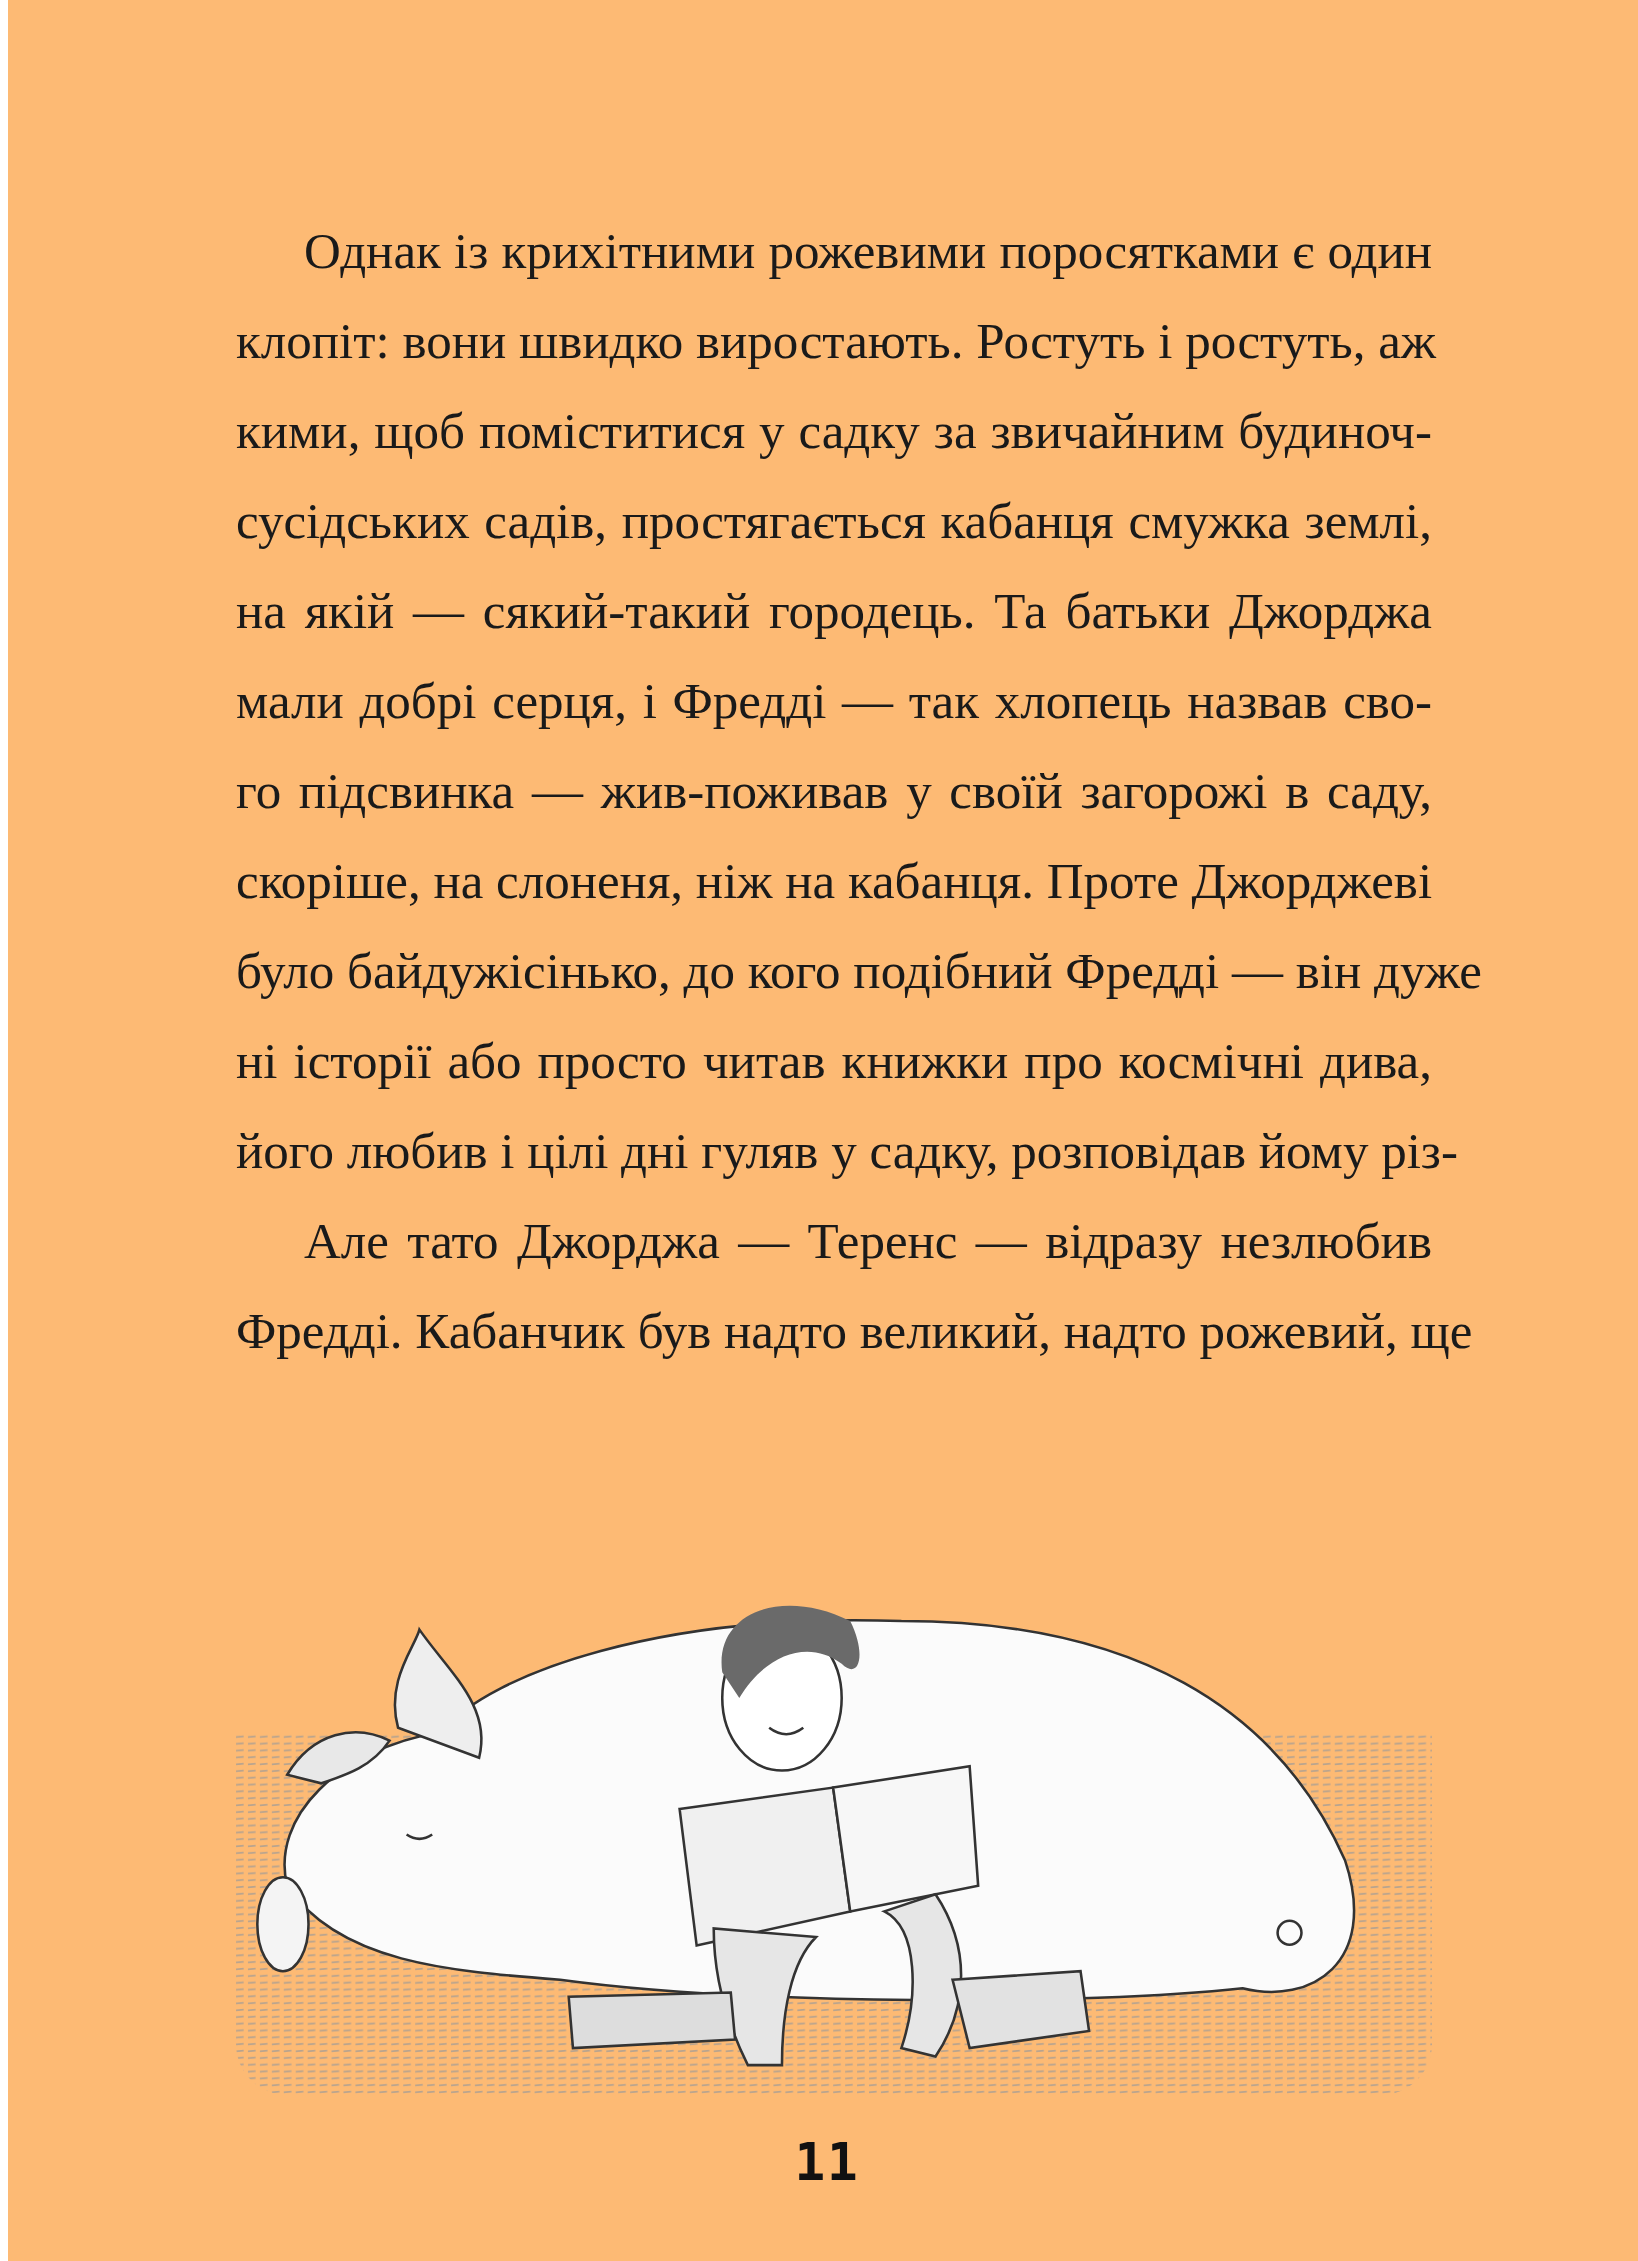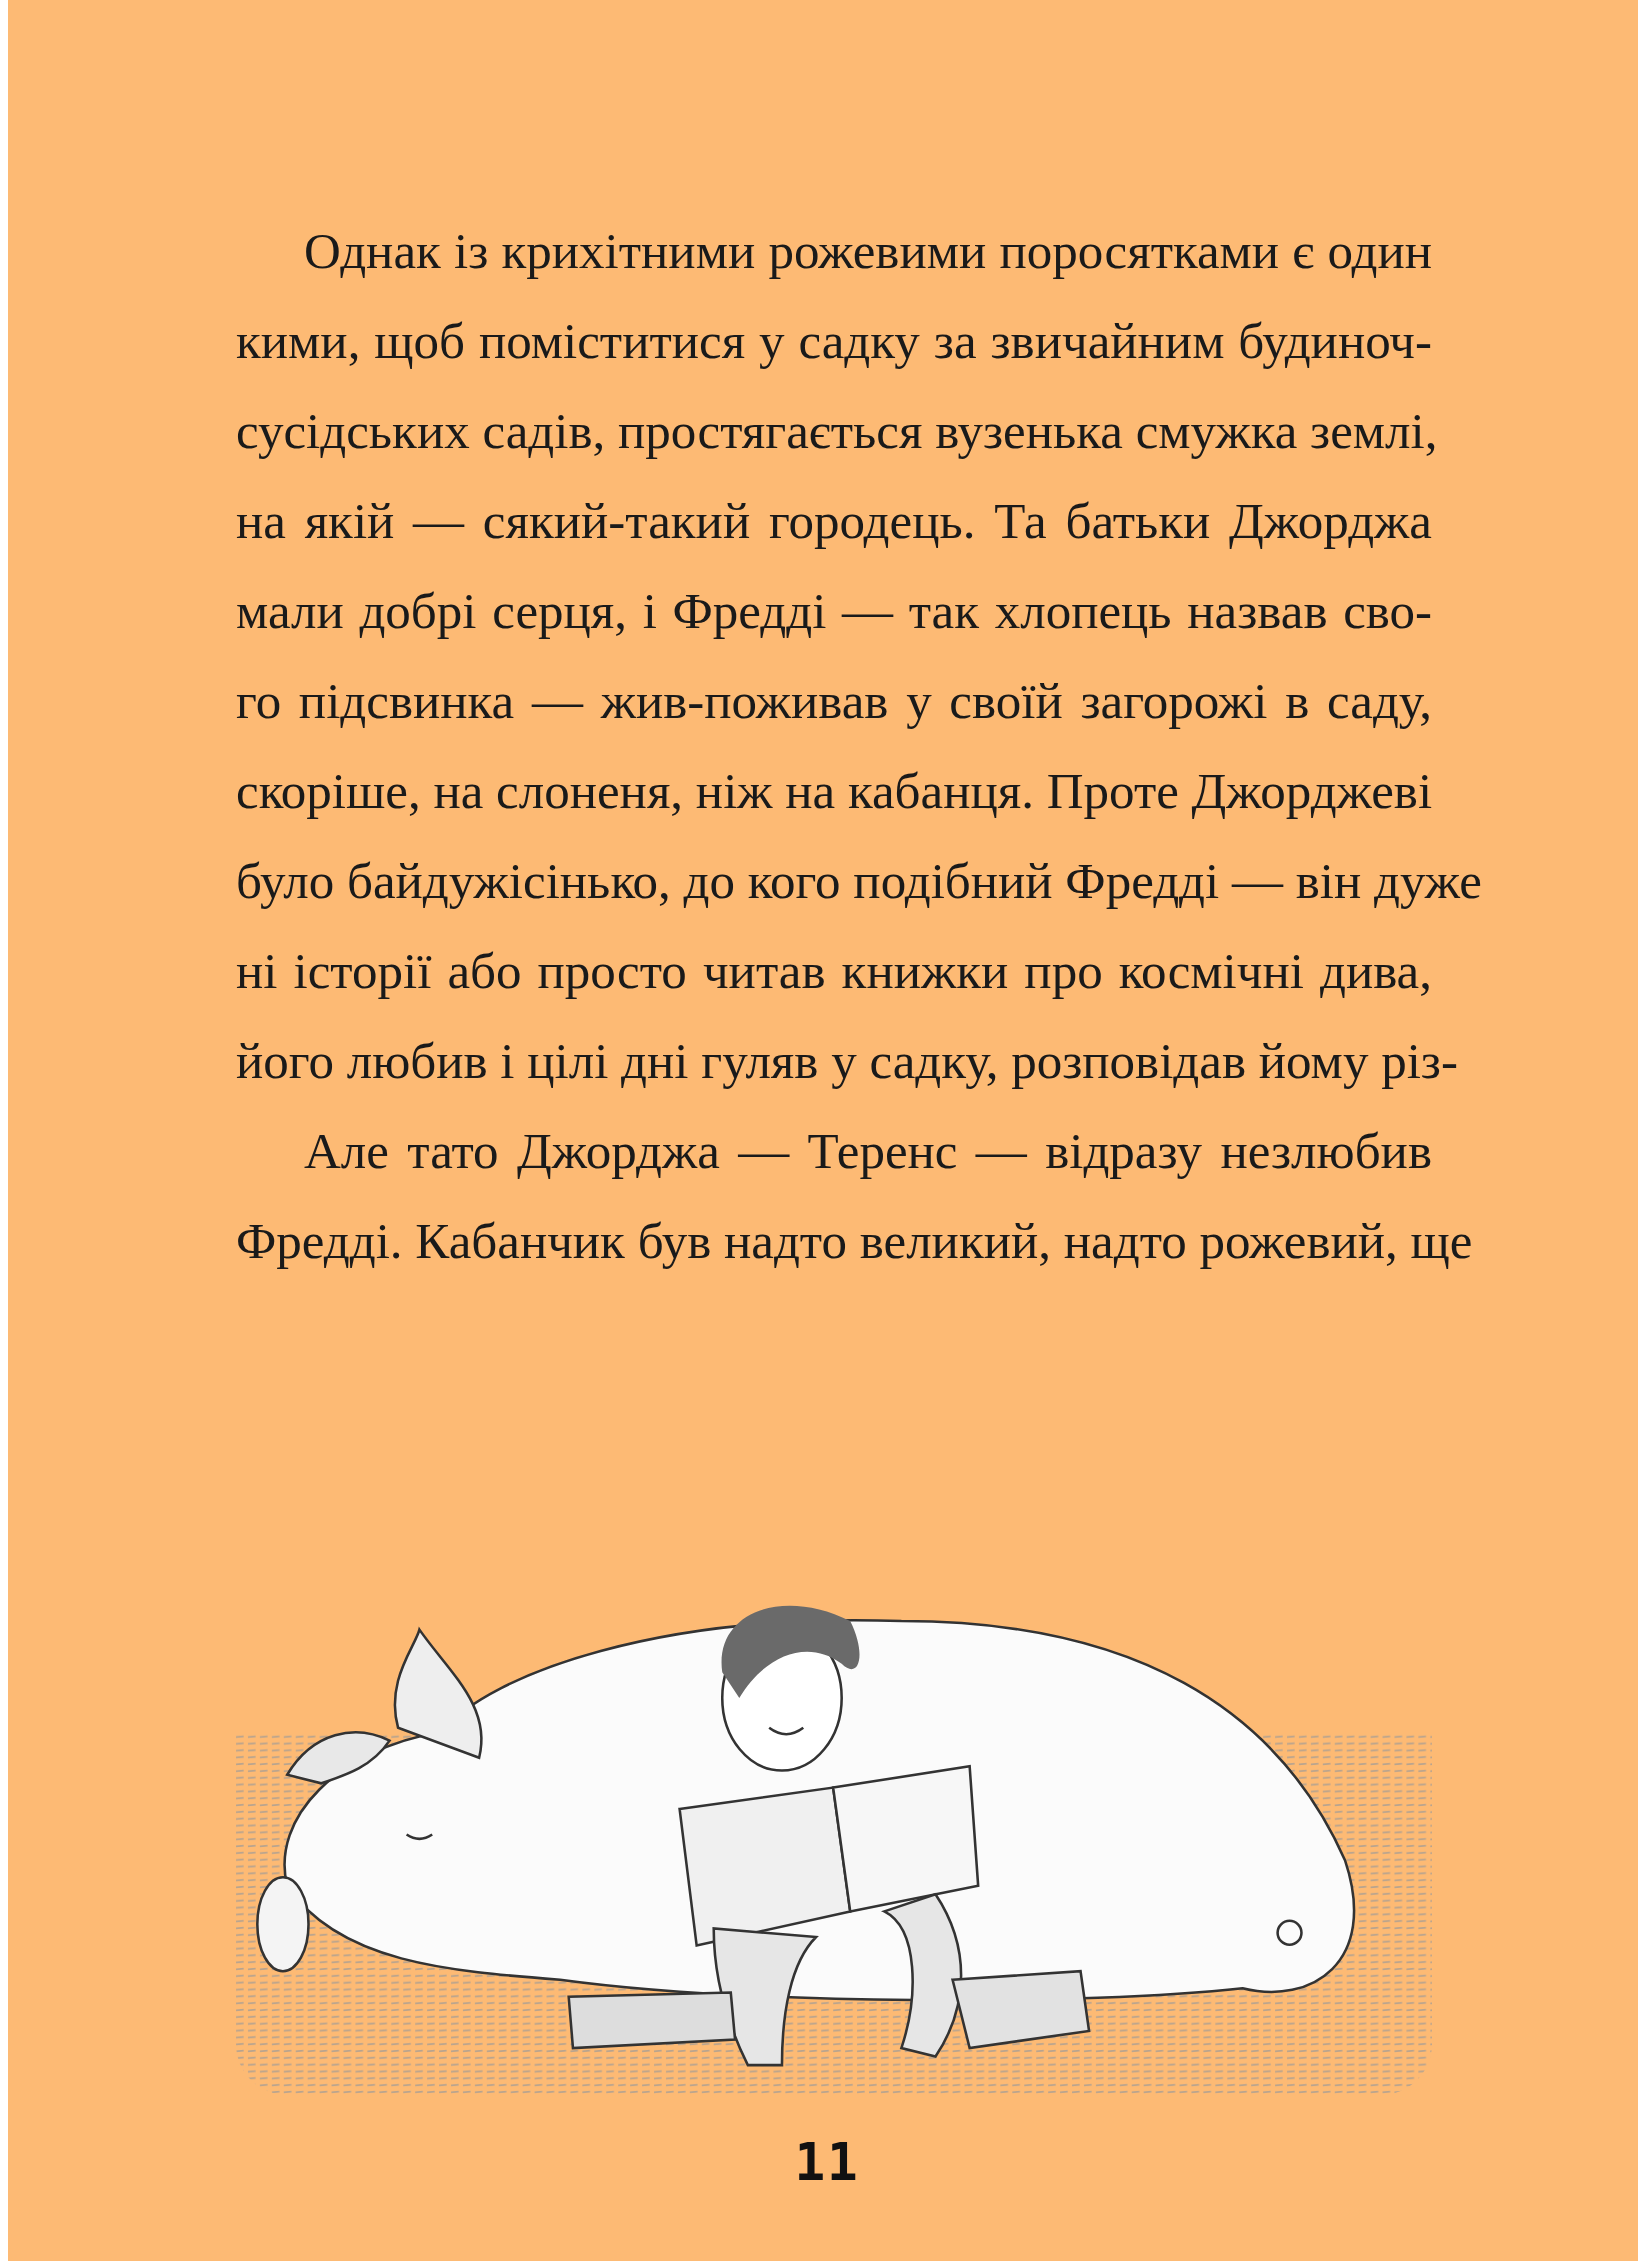--- a/index.html
+++ b/index.html
@@ -24,22 +24,23 @@
     font-family: "DejaVu Sans Mono", monospace; font-weight: bold; font-size: 51px; color: #111;
     letter-spacing: 1.7px;
   }
 </style>
 </head>
 <body>
 
 <div class="page">
   <div class="text-block">
     <span class="line indent">Однак із крихітними рожевими поросятками є один</span>
+    <span class="line">клопіт: вони швидко виростають. Ростуть і ростуть, аж</span>
     <span class="line">кими, щоб поміститися у садку за звичайним будиноч-</span>
-    <span class="line">сусідських садів, простягається вузенька смужка землі,</span>
+    <span class="line">сусідських садів, простягається кабанця смужка землі,</span>
     <span class="line">на якій — сякий-такий городець. Та батьки Джорджа</span>
     <span class="line">мали добрі серця, і Фредді — так хлопець назвав сво-</span>
     <span class="line">го підсвинка — жив-поживав у своїй загорожі в саду,</span>
     <span class="line">скоріше, на слоненя, ніж на кабанця. Проте Джорджеві</span>
     <span class="line">було байдужісінько, до кого подібний Фредді — він дуже</span>
     <span class="line">ні історії або просто читав книжки про космічні дива,</span>
     <span class="line">його любив і цілі дні гуляв у садку, розповідав йому різ-</span>
     <span class="line indent">Але тато Джорджа — Теренс — відразу незлюбив</span>
     <span class="line">Фредді. Кабанчик був надто великий, надто рожевий, ще</span>
   </div>

